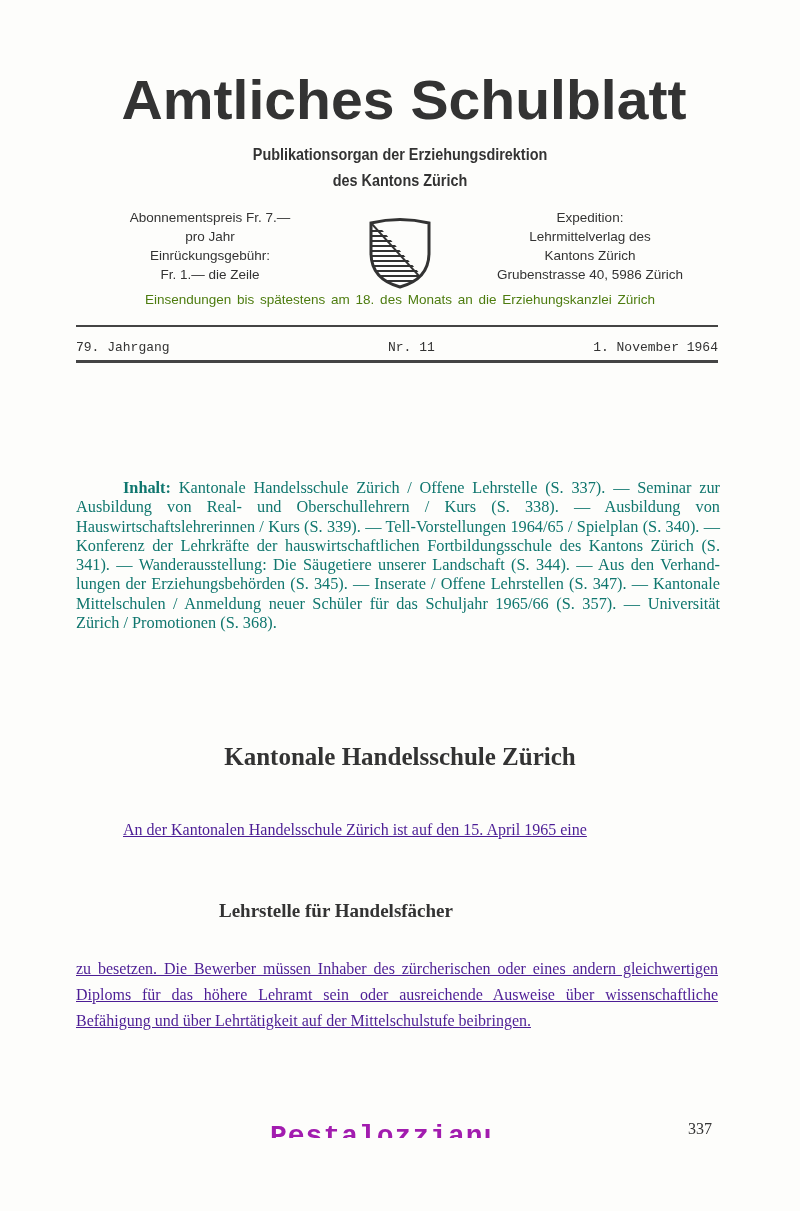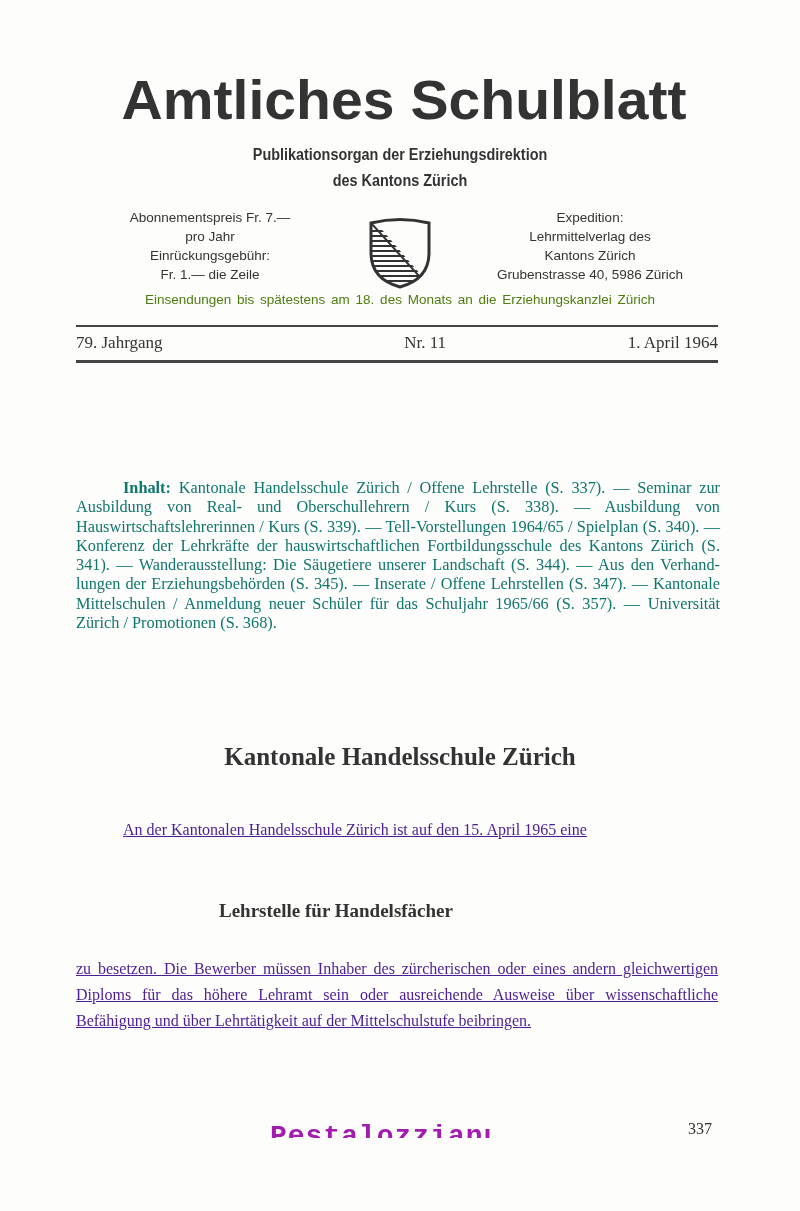--- a/index.html
+++ b/index.html
@@ -26,22 +26,22 @@
     line-height:19px; text-align:center; color:#333;
   }
   .note {
     left:90px; width:620px; top:292px; text-align:center;
     font-family:"Liberation Sans", sans-serif; font-size:13.5px; color:#4d7c0f;
     word-spacing:2px;
   }
   .rule { left:76px; width:642px; background:#444; }
   .issue {
     left:76px; width:642px; top:331px; height:24px;
-    font-family:Liberation Serif, serif; font-size:17px; color:#333;
-    display:flex; justify-content:space-between; align-items:center;
+    font-family:Liberation Mono, monospace; font-size:13px; color:#333;
+    display:flex; justify-content:space-between; align-items:flex-end;
   }
   .contents {
     left:76px; width:644px; top:450px;
     font-size:16.3px; line-height:19.3px; text-align:justify; color:#0f766e;
     text-indent:47px; hyphens:manual;margin-top:28px;
   }
   .contents b { font-weight:bold; }
   .h2 {
     left:0; width:800px; top:743px; text-align:center;
     font-size:25px; font-weight:bold; color:#333;
@@ -113,21 +113,21 @@
   <div>Kantons Zürich</div>
   <div>Grubenstrasse 40, 5986 Zürich</div>
 </div>
 
 <div class="abs note">Einsendungen bis spätestens am 18. des Monats an die Erziehungskanzlei Zürich</div>
 
 <div class="abs rule" style="top:325px; height:1.5px;"></div>
 <div class="abs issue">
   <span>79. Jahrgang</span>
   <span style="margin-left:60px;">Nr. 11</span>
-  <span>1. April 1964</span>
+  <span>1. November 1964</span>
 </div>
 <div class="abs rule" style="top:360px; height:3px;"></div>
 
 <div class="abs contents"><b>Inhalt:</b> <span>Kantonale Handelsschule Zürich / Offene Lehrstelle (S. 337). — Seminar zur Ausbildung von Real- und Oberschullehrern / Kurs (S. 338). — Ausbildung von Hauswirtschaftslehrerinnen / Kurs (S. 339). — Tell-Vorstel­lungen 1964/65 / Spielplan (S. 340). — Konferenz der Lehrkräfte der haus­wirtschaftlichen Fortbildungsschule des Kantons Zürich (S. 341). — Wander­ausstellung: Die Säugetiere unserer Landschaft (S. 344). — Aus den Verhand­lungen der Erziehungsbehörden (S. 345). — Inserate / Offene Lehrstellen (S. 347). — Kantonale Mittelschulen / Anmeldung neuer Schüler für das Schuljahr 1965/66 (S. 357). — Universität Zürich / Promotionen (S. 368).</span></div>
 
 <div class="abs h2">Kantonale Handelsschule Zürich</div>
 
 <div class="abs para" style="top:817px; text-indent:47px;">An der Kantonalen Handelsschule Zürich ist auf den 15. April 1965 eine</div>
 
 <div class="abs h3">Lehrstelle für Handelsfächer</div>

